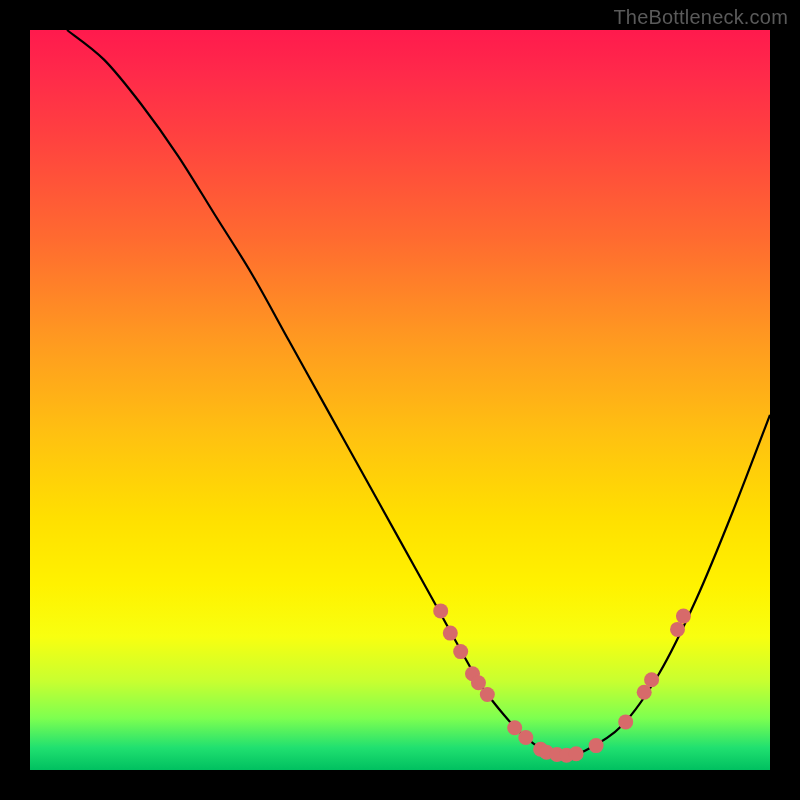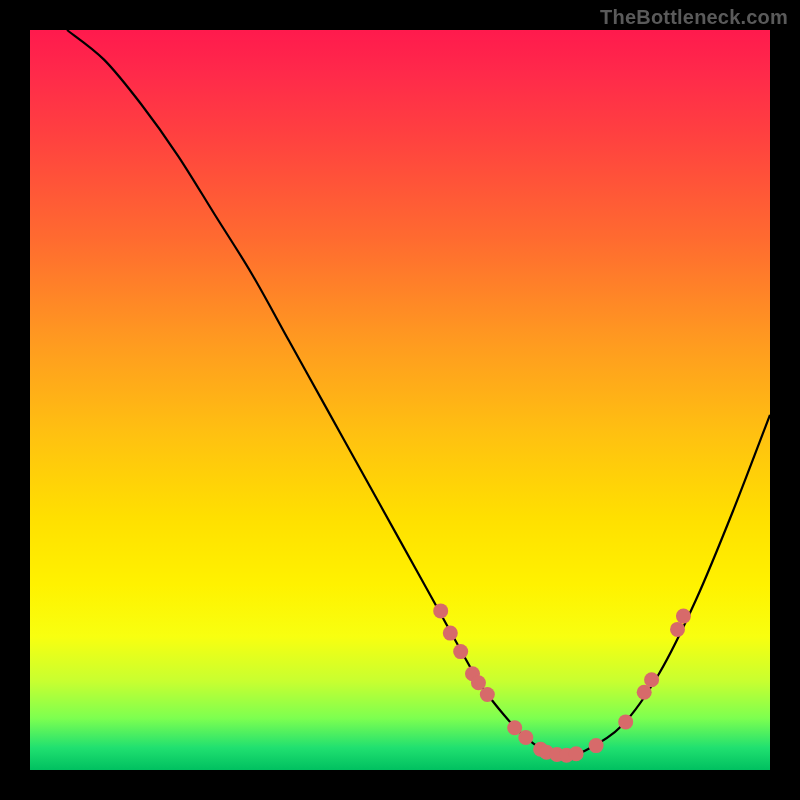--- a/index.html
+++ b/index.html
@@ -56,21 +56,21 @@
   .dot {
     fill: #d76a6a;
     stroke: none;
   }
   .watermark {
     position: absolute;
     top: 6px;
     right: 12px;
     color: #5a5a5a;
     font-size: 20px;
-    font-weight: 700;
+    font-weight: 400;
     letter-spacing: 0.2px;
   }
 </style>
 </head>
 <body>
 
 <div class="chart-wrap">
   <div class="watermark">TheBottleneck.com</div>
 
   <div class="plot-area">

